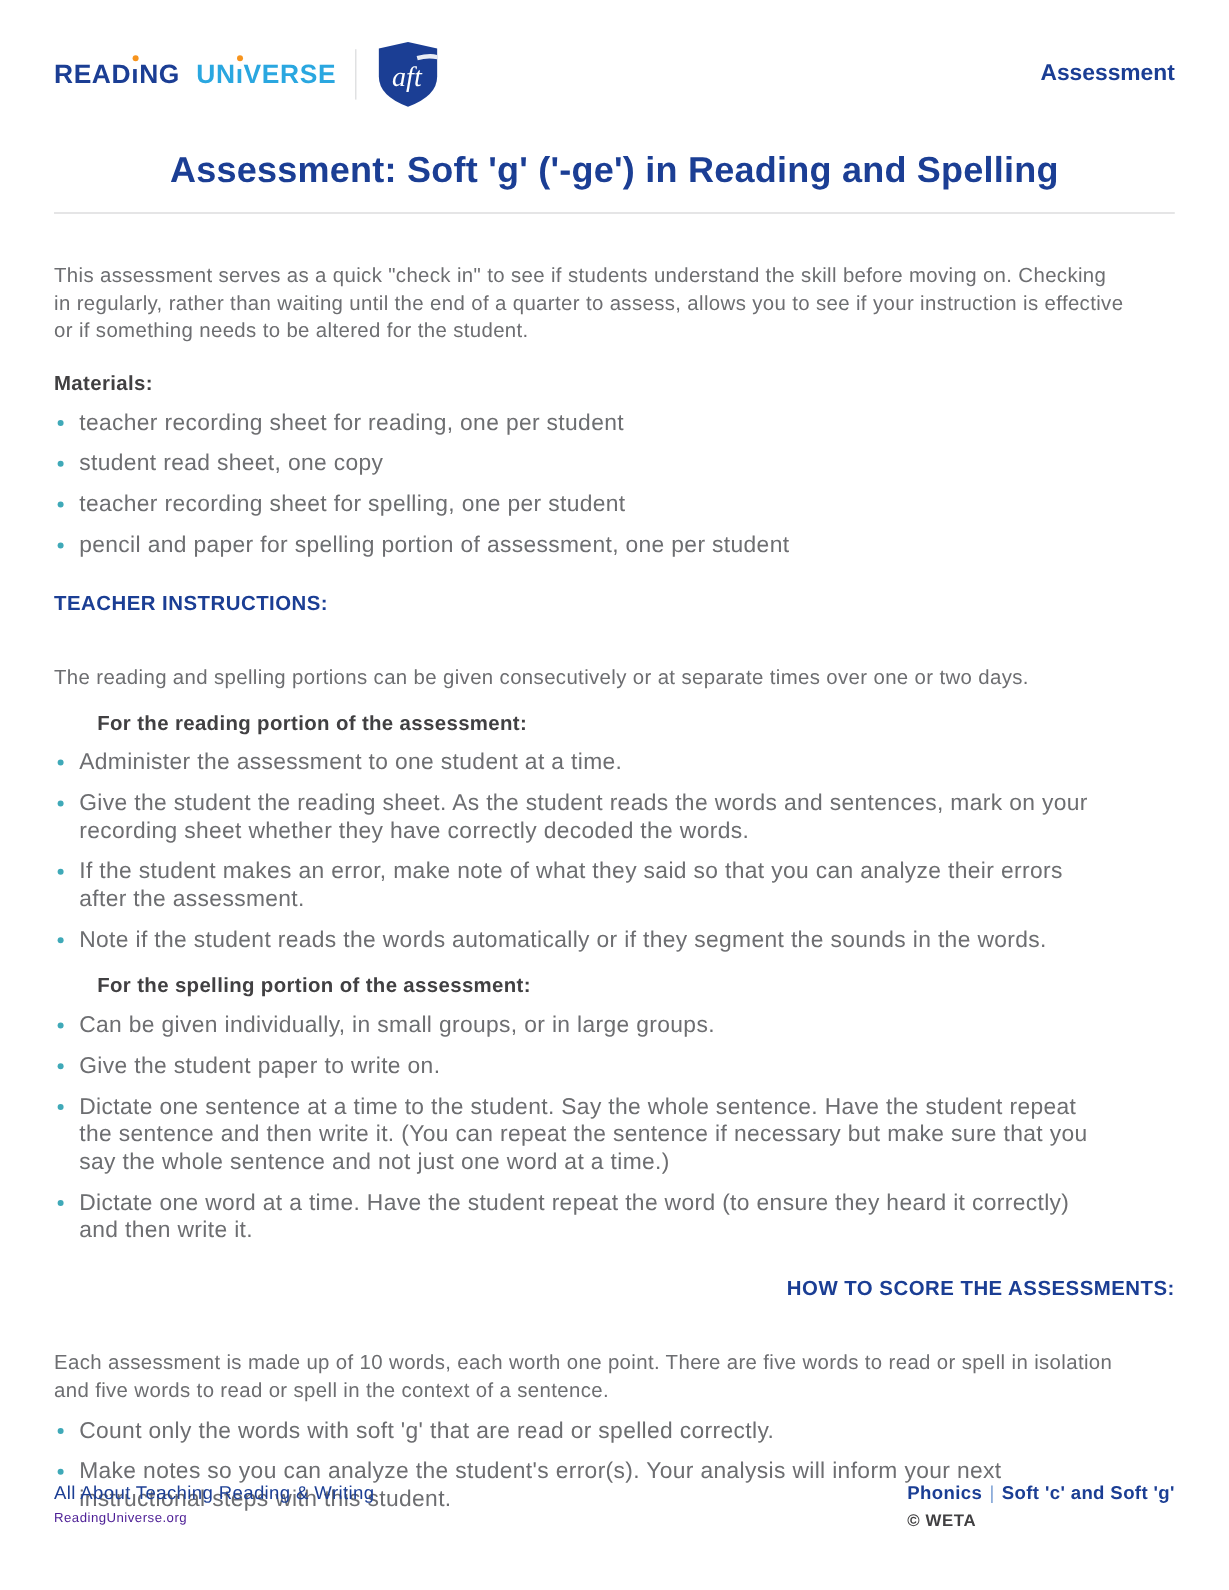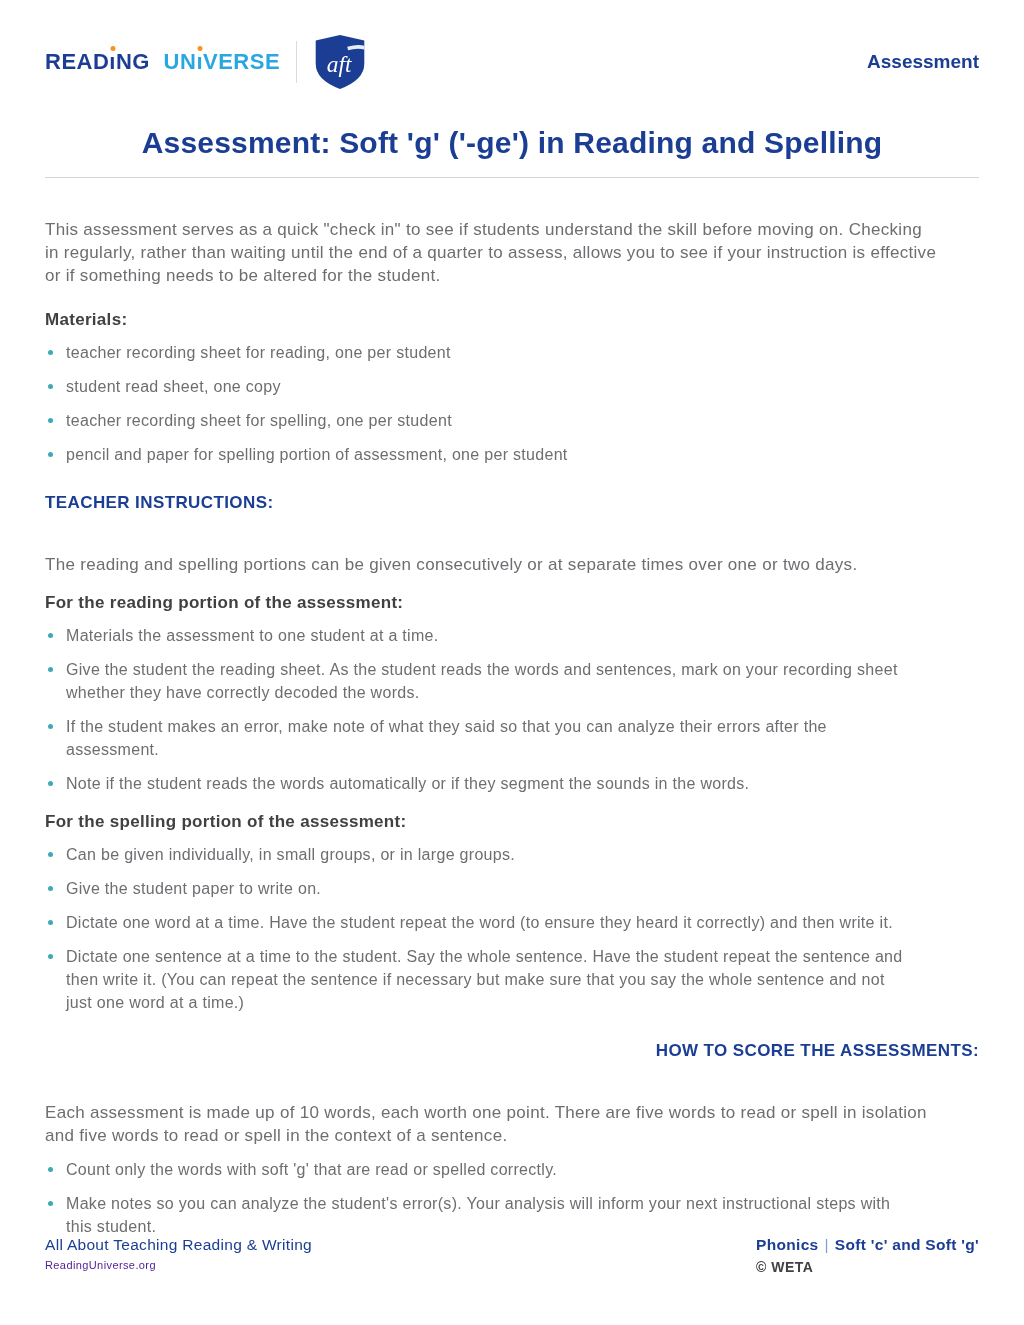--- a/index.html
+++ b/index.html
@@ -46,32 +46,32 @@
 
   .h-dark { font-size:17px; font-weight:700; color:#414042; letter-spacing:0.3px; }
   .h-blue { font-size:17px; font-weight:700; color:#1b3e94; letter-spacing:0.4px; }
 
   .materials-h { margin-top:23px; }
   ul.dots { list-style:none; margin-top:11px; max-width:870px; }
   ul.dots li {
     position:relative;
     padding-left:21px;
     margin-bottom:11px;
-    font-size:16px; line-height:23px; letter-spacing:0.3px;
+    font-size:19px; line-height:23px; letter-spacing:0.3px;
   }
   ul.dots li::before {
     content:"";
     position:absolute; left:3px; top:9px;
     width:5px; height:5px; border-radius:50%;
     background:#3fa9b8;
   }
 
   .ti-h { margin-top:27px; }
   .ti-intro { margin-top:9px; }
-  .sub-h { margin-top:17px; }
+  .sub-h { margin-top:17px;margin-left:36px; }
   .score-h { margin-top:27px;text-align:right; }
   .score-intro { margin-top:9px; }
 
   
   .footer {
     position:absolute; left:45px; right:45px; bottom:50px;
     display:flex; justify-content:space-between; align-items:flex-start;
   }
   .footer-left .site-title { font-size:15.5px; font-weight:400; color:#1b3e94; letter-spacing:0.3px; }
   .footer-left .site-url { margin-top:5px; font-size:11px; color:#4c1d95; letter-spacing:0.4px; }
@@ -115,32 +115,32 @@
     <li>student read sheet, one copy</li>
     <li>teacher recording sheet for spelling, one per student</li>
     <li>pencil and paper for spelling portion of assessment, one per student</li>
   </ul>
 
   <div class="h-blue ti-h">TEACHER INSTRUCTIONS:</div>
   <p class="paragraph body-text ti-intro">The reading and spelling portions can be given consecutively or at separate times over one or two days.</p>
 
   <div class="h-dark sub-h">For the reading portion of the assessment:</div>
   <ul class="dots">
-    <li>Materials the assessment to one student at a time.</li>
+    <li>Administer the assessment to one student at a time.</li>
     <li>Give the student the reading sheet. As the student reads the words and sentences, mark on your recording sheet whether they have correctly decoded the words.</li>
     <li>If the student makes an error, make note of what they said so that you can analyze their errors after the assessment.</li>
     <li>Note if the student reads the words automatically or if they segment the sounds in the words.</li>
   </ul>
 
   <div class="h-dark sub-h">For the spelling portion of the assessment:</div>
   <ul class="dots">
     <li>Can be given individually, in small groups, or in large groups.</li>
     <li>Give the student paper to write on.</li>
+    <li>Dictate one sentence at a time to the student. Say the whole sentence. Have the student repeat the sentence and then write it. (You can repeat the sentence if necessary but make sure that you say the whole sentence and not just one word at a time.)</li>
     <li>Dictate one word at a time. Have the student repeat the word (to ensure they heard it correctly) and then write it.</li>
-    <li>Dictate one sentence at a time to the student. Say the whole sentence. Have the student repeat the sentence and then write it. (You can repeat the sentence if necessary but make sure that you say the whole sentence and not just one word at a time.)</li>
   </ul>
 
   <div class="h-blue score-h">HOW TO SCORE THE ASSESSMENTS:</div>
   <p class="paragraph body-text score-intro">Each assessment is made up of 10 words, each worth one point. There are five words to read or spell in isolation and five words to read or spell in the context of a sentence.</p>
   <ul class="dots">
     <li>Count only the words with soft 'g' that are read or spelled correctly.</li>
     <li>Make notes so you can analyze the student's error(s). Your analysis will inform your next instructional steps with this student.</li>
   </ul>
 
   <div class="footer">

